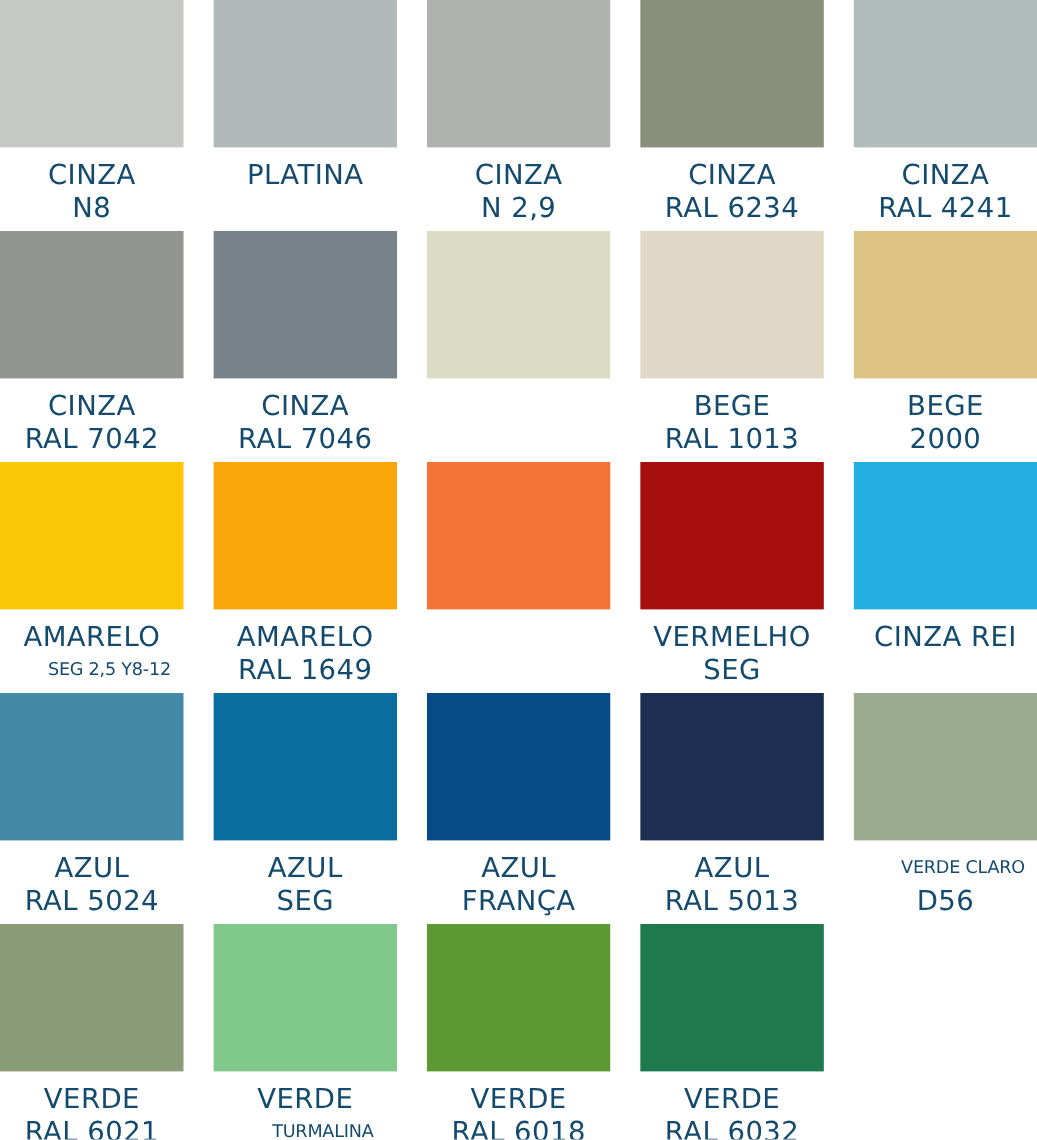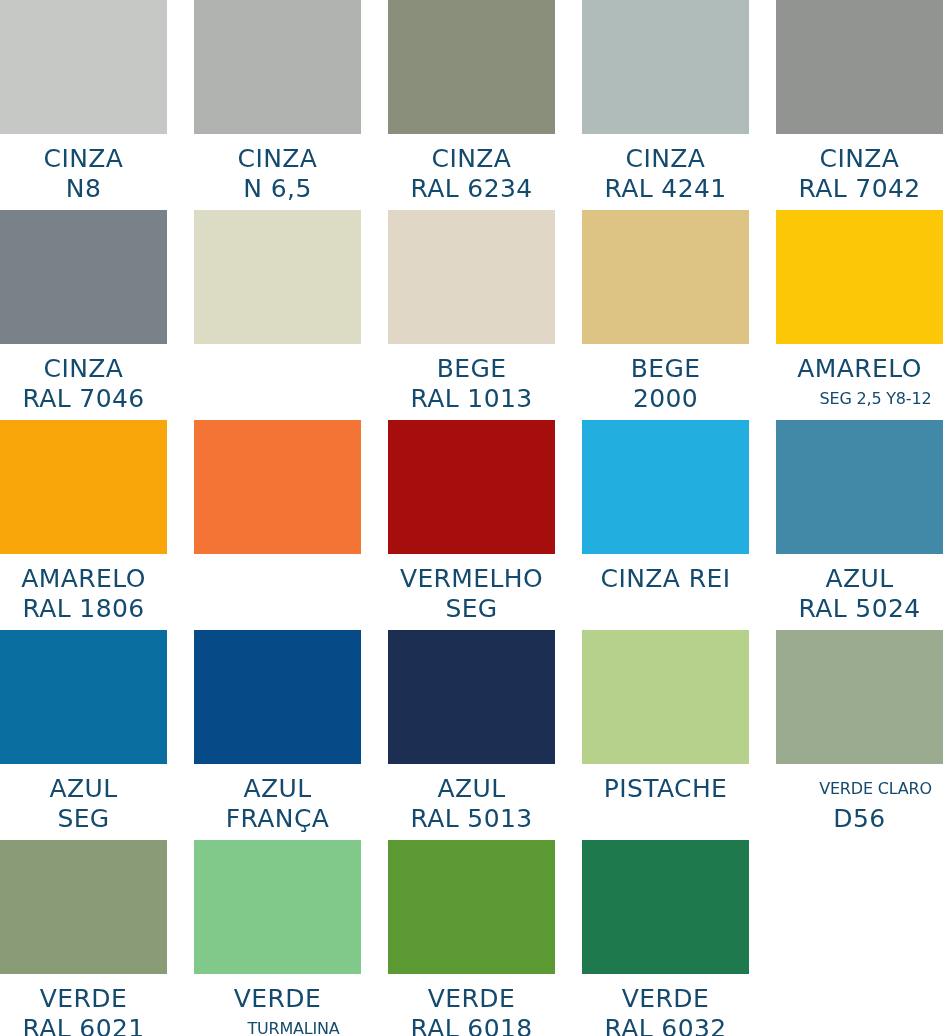--- a/index.html
+++ b/index.html
@@ -66,24 +66,30 @@
 
 <div id="palette-grid">
     <div class="swatch-cell">
       <div class="swatch-chip" style="background-color: rgb(198, 200, 197);"></div>
       <div class="swatch-caption">
         <span class="caption-line">CINZA</span>
         <span class="caption-line">N8</span>
       </div>
     </div>
     <div class="swatch-cell">
+      <div class="swatch-chip" style="background-color: rgb(178, 186, 185);"></div>
+      <div class="swatch-caption">
+        <span class="caption-line">PLATINA</span>
+      </div>
+    </div>
+    <div class="swatch-cell">
       <div class="swatch-chip" style="background-color: rgb(176, 178, 176);"></div>
       <div class="swatch-caption">
         <span class="caption-line">CINZA</span>
-        <span class="caption-line">N 6,5</span>
+        <span class="caption-line">N 2,9</span>
       </div>
     </div>
     <div class="swatch-cell">
       <div class="swatch-chip" style="background-color: rgb(138, 143, 124);"></div>
       <div class="swatch-caption">
         <span class="caption-line">CINZA</span>
         <span class="caption-line">RAL 6234</span>
       </div>
     </div>
     <div class="swatch-cell">
@@ -128,21 +134,21 @@
       <div class="swatch-chip" style="background-color: rgb(251, 199, 7);"></div>
       <div class="swatch-caption">
         <span class="caption-line">AMARELO</span>
         <span class="caption-line long">SEG 2,5 Y8-12</span>
       </div>
     </div>
     <div class="swatch-cell">
       <div class="swatch-chip" style="background-color: rgb(249, 166, 10);"></div>
       <div class="swatch-caption">
         <span class="caption-line">AMARELO</span>
-        <span class="caption-line">RAL 1806</span>
+        <span class="caption-line">RAL 1649</span>
       </div>
     </div>
     <div class="swatch-cell">
       <div class="swatch-chip" style="background-color: rgb(243, 116, 53);"></div>
     </div>
     <div class="swatch-cell">
       <div class="swatch-chip" style="background-color: rgb(166, 14, 14);"></div>
       <div class="swatch-caption">
         <span class="caption-line">VERMELHO</span>
         <span class="caption-line">SEG</span>
@@ -173,26 +179,20 @@
       <div class="swatch-caption">
         <span class="caption-line">AZUL</span>
         <span class="caption-line">FRANÇA</span>
       </div>
     </div>
     <div class="swatch-cell">
       <div class="swatch-chip" style="background-color: rgb(28, 47, 82);"></div>
       <div class="swatch-caption">
         <span class="caption-line">AZUL</span>
         <span class="caption-line">RAL 5013</span>
-      </div>
-    </div>
-    <div class="swatch-cell">
-      <div class="swatch-chip" style="background-color: rgb(182, 209, 139);"></div>
-      <div class="swatch-caption">
-        <span class="caption-line">PISTACHE</span>
       </div>
     </div>
     <div class="swatch-cell">
       <div class="swatch-chip" style="background-color: rgb(154, 171, 143);"></div>
       <div class="swatch-caption">
         <span class="caption-line long">VERDE CLARO</span>
         <span class="caption-line">D56</span>
       </div>
     </div>
     <div class="swatch-cell">

